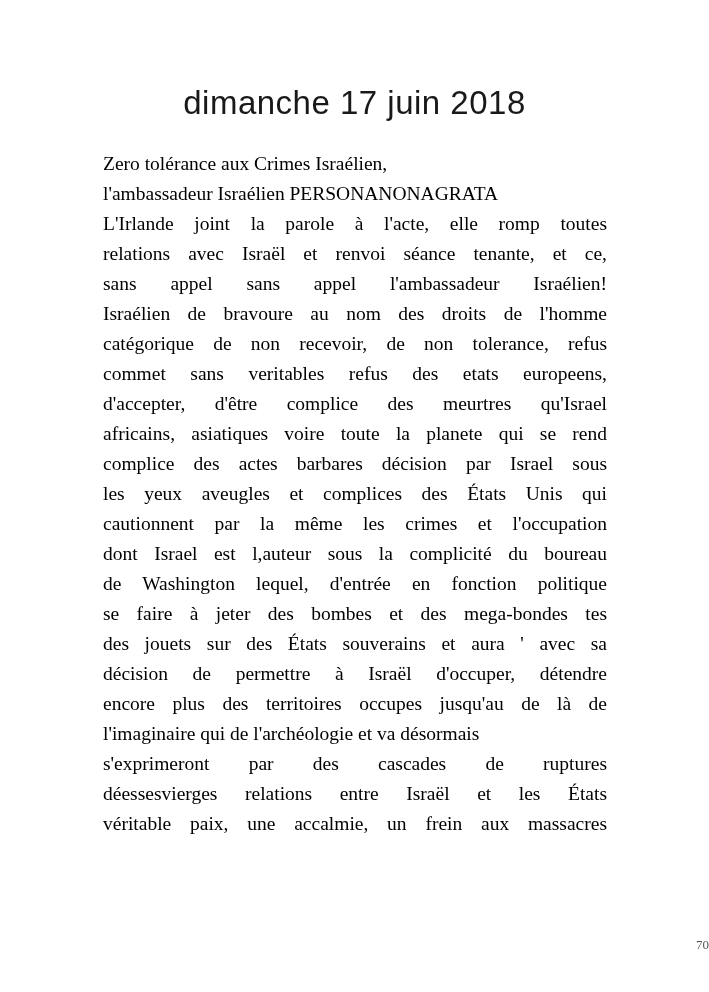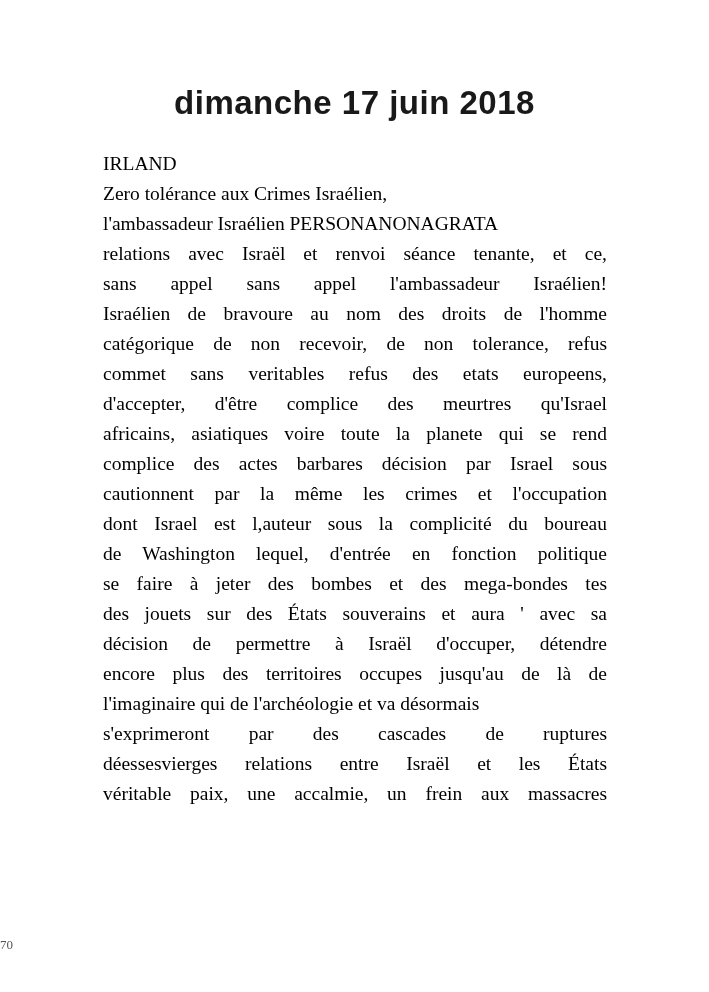--- a/index.html
+++ b/index.html
@@ -13,21 +13,21 @@
     height: 992px;
     background: #ffffff;
     overflow: hidden;
     font-family: "Liberation Serif", serif;
   }
   .doc-title {
     margin: 0;
     padding-top: 82px;
     text-align: center;
     font-family: "Liberation Sans", sans-serif;
-    font-weight: 700;
+    font-weight: 400;
     font-size: 33px;
     line-height: 42px;
     letter-spacing: 0.5px;
     color: #191919;
   }
   .doc-body {
     margin: 25px 102px 0 103px;
     font-size: 19.5px;
     line-height: 30px;
     color: #000000;
@@ -42,44 +42,45 @@
     text-align-last: justify;
   }
   .line.left {
     text-align: left;
   }
   .page-number {
     position: absolute;
     left: 0;
     right: 0;
     top: 937px;
-    text-align: left;
+    text-align: right;
     font-family: "Liberation Serif", serif;
     font-size: 13px;
     color: #555555;
   }
 </style>
 </head>
 <body>
 
 <div class="page">
   <h1 class="doc-title">dimanche 17 juin 2018</h1>
 
   <div class="doc-body">
-      <div class="line left">IRLAND</div>
       <div class="line left">Zero tolérance aux Crimes Israélien,</div>
       <div class="line left">l'ambassadeur Israélien PERSONANONAGRATA</div>
+      <div class="line just">L'Irlande joint la parole à l'acte, elle romp toutes</div>
       <div class="line just">relations avec Israël et renvoi séance tenante, et ce,</div>
       <div class="line just">sans appel sans appel l'ambassadeur Israélien!</div>
       <div class="line just">Israélien de bravoure au nom des droits de l'homme</div>
       <div class="line just">catégorique de non recevoir, de non tolerance, refus</div>
       <div class="line just">commet sans veritables refus des etats europeens,</div>
       <div class="line just">d'accepter, d'être complice des meurtres qu'Israel</div>
       <div class="line just">africains, asiatiques voire toute la planete qui se rend</div>
       <div class="line just">complice des actes barbares décision par Israel sous</div>
+      <div class="line just">les yeux aveugles et complices des États Unis qui</div>
       <div class="line just">cautionnent par la même les crimes et l'occupation</div>
       <div class="line just">dont Israel est l,auteur sous la complicité du boureau</div>
       <div class="line just">de Washington lequel, d'entrée en fonction politique</div>
       <div class="line just">se faire à jeter des bombes et des mega-bondes tes</div>
       <div class="line just">des jouets sur des États souverains et aura ' avec sa</div>
       <div class="line just">décision de permettre à Israël d'occuper, détendre</div>
       <div class="line just">encore plus des territoires occupes jusqu'au de là de</div>
       <div class="line left">l'imaginaire qui de l'archéologie et va désormais</div>
       <div class="line just">s'exprimeront par des cascades de ruptures</div>
       <div class="line just">déessesvierges relations entre Israël et les États</div>

